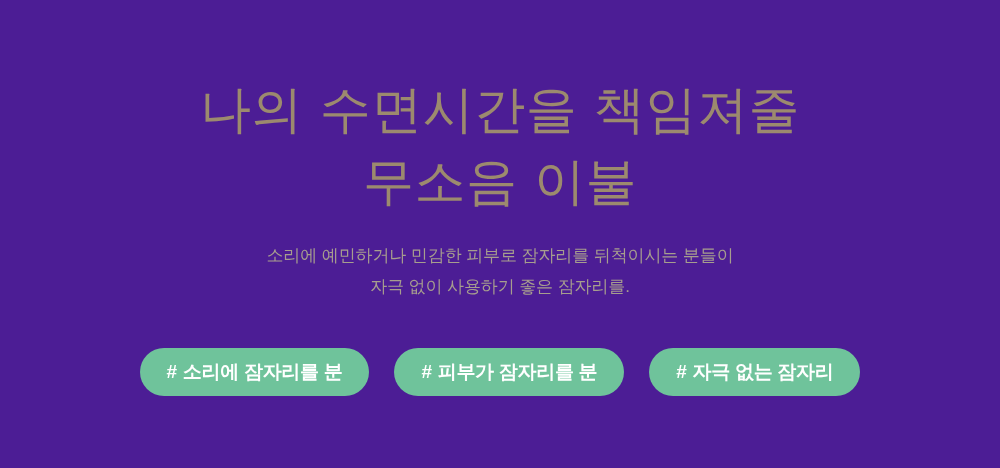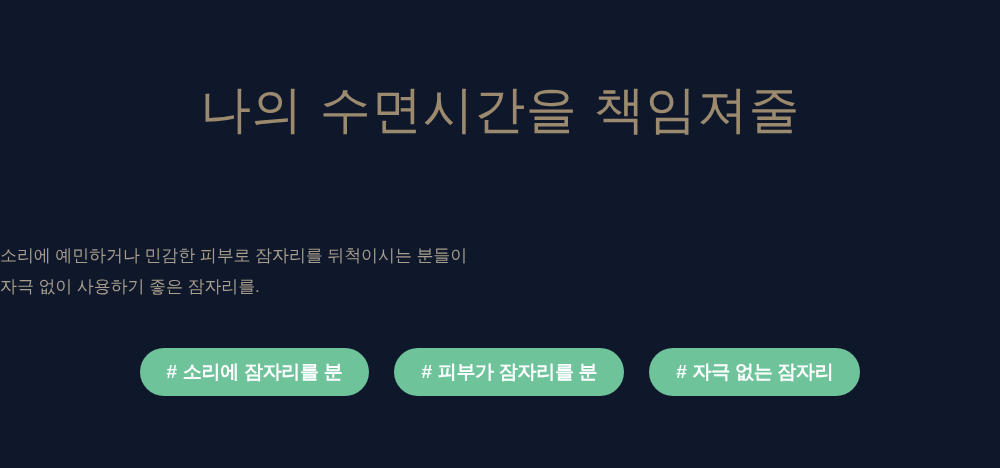--- a/index.html
+++ b/index.html
@@ -9,21 +9,21 @@
   body {
     width: 1000px;
     height: 468px;
     overflow: hidden;
     font-family: "Liberation Sans", sans-serif;
   }
   .banner {
     position: relative;
     width: 1000px;
     height: 468px;
-    background: #0f172a;
+    background: #4c1d95;
     display: flex;
     flex-direction: column;
     align-items: center;
     box-sizing: border-box;
   }
 
   
   .headline {
     margin: 0;
     padding: 0;
@@ -41,21 +41,21 @@
   }
   .headline-line {
     display: block;
     white-space: nowrap;
   }
 
   
   .subtitle {
     margin: 0;
     padding: 0;
-    text-align: left;
+    text-align: center;
     font-family: "Liberation Sans", "DejaVu Sans", sans-serif;
     font-weight: 400;
     font-size: 17px;
     line-height: 31px;
     letter-spacing: -0.1px;
     color: #a79e8e;
     position: absolute;
     top: 240px;
     left: 0;
     right: 0;
@@ -99,20 +99,21 @@
     font-weight: 700;
   }
 </style>
 </head>
 <body>
 
 <div class="banner">
 
   <h1 class="headline">
     <span class="headline-line">나의 수면시간을 책임져줄</span>
+    <span class="headline-line">무소음 이불</span>
   </h1>
 
   <p class="subtitle">
     <span class="subtitle-line">소리에 예민하거나 민감한 피부로 잠자리를 뒤척이시는 분들이</span>
     <span class="subtitle-line">자극 없이 사용하기 좋은 잠자리를.</span>
   </p>
 
   <div class="tag-row">
     <button class="tag-pill">
       <span class="hash">#</span>

